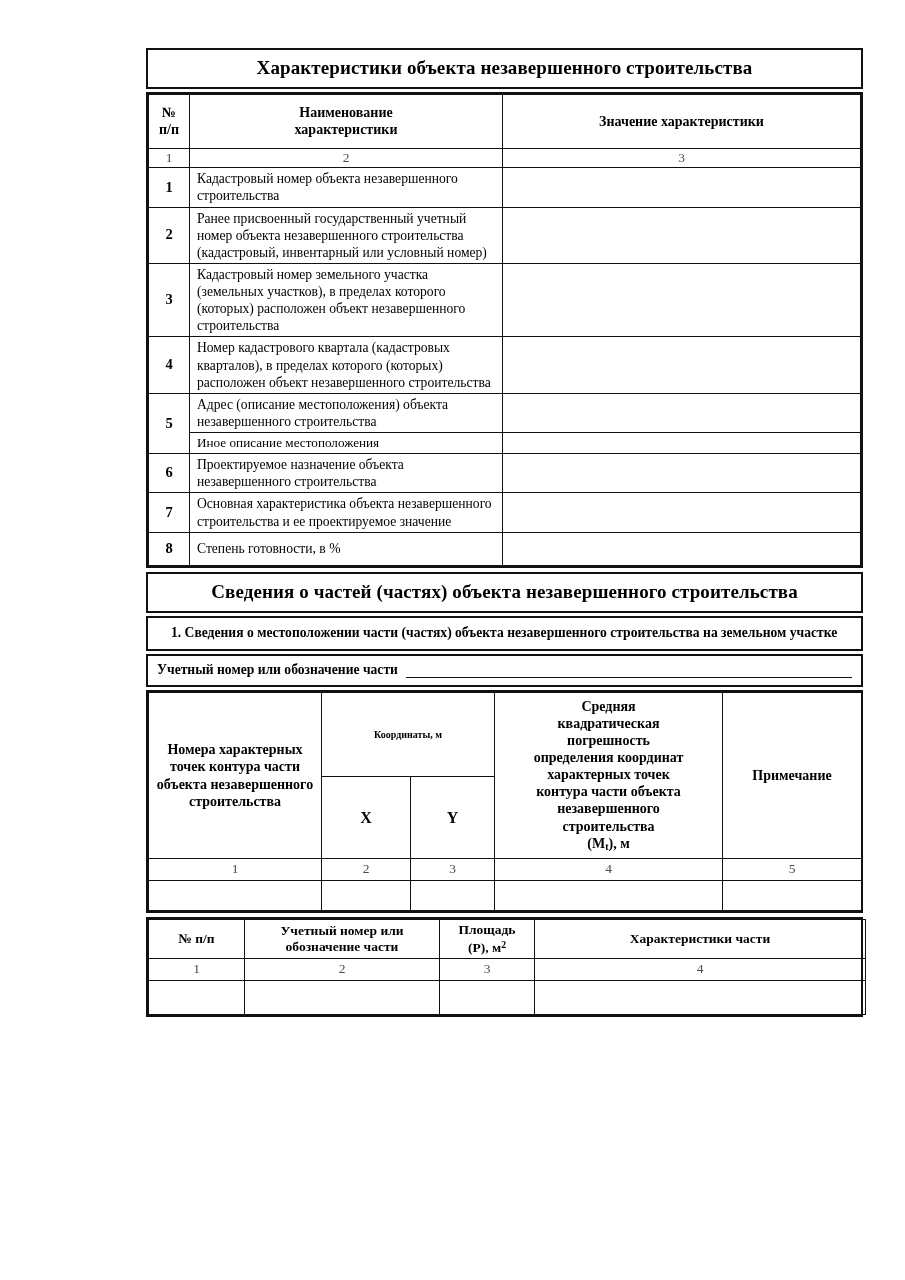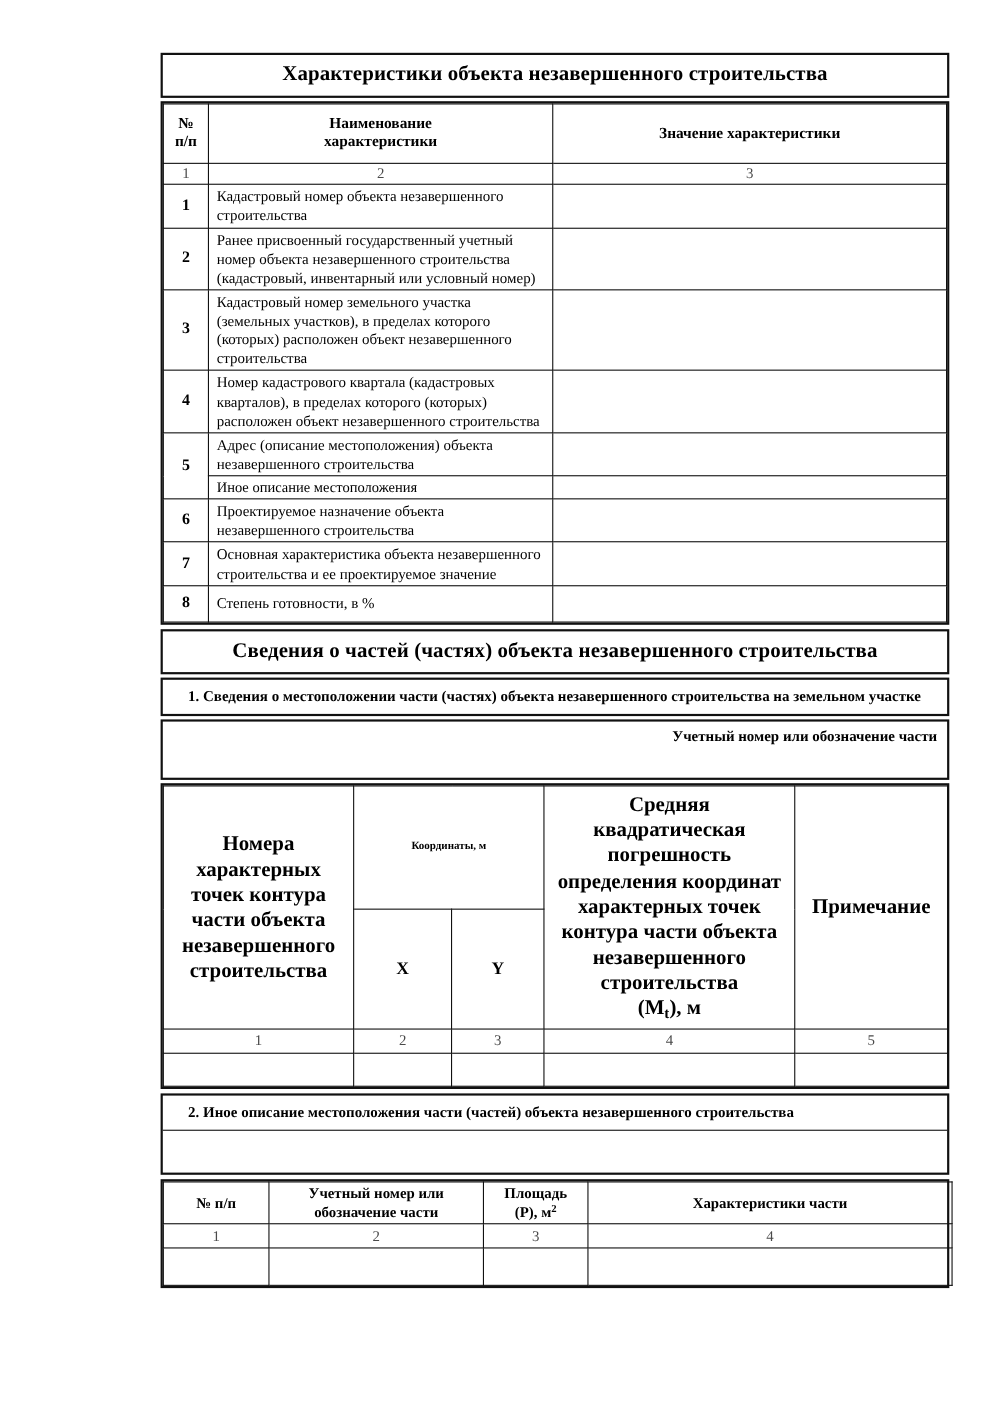--- a/index.html
+++ b/index.html
@@ -114,21 +114,20 @@
     text-align: justify;
     text-align-last: left;
   }
   .para.single { text-align: left; }
 
   .fillrow {
     display: flex;
     align-items: flex-end;
     padding: 6px 9px 7px;
     gap: 8px;
-    flex-direction: column;
   }
   .fillrow .fl-label {
     font-weight: bold;
     font-size: 13.6px;
     white-space: nowrap;
     line-height: 1.2;
   }
   .fillrow .fl-line {
     flex: 1 1 auto;
     border-bottom: 1.6px solid #111;
@@ -146,21 +145,21 @@
 
   .t2 td {
     text-align: center;
     font-weight: bold;
     font-size: 13.4px;
     line-height: 1.3;
     padding: 3px 4px;
   }
   .t2 .coordhdr { font-size: 10px; padding: 6px 4px; }
   .t2 .xy { font-size: 16px; }
-  .t2 .bigcell { font-size: 19px; padding: 5px 6px; }
+  .t2 .bigcell { font-size: 14px; padding: 5px 6px; }
   .t2 .numrow td {
     font-weight: normal;
     color: #4a4a4a;
     font-size: 13.5px;
     height: 22px;
     padding: 2px 4px;
   }
   .t2 .blankrow td { height: 30px; }
 
   
@@ -342,24 +341,20 @@
             <td></td>
             <td></td>
             <td></td>
             <td></td>
             <td></td>
           </tr>
         </tbody>
       </table>
     </div>
 
-    <div class="blk">
-      <div class="para single" style="border-bottom:1.2px solid #111;">2. Иное описание местоположения части (частей) объекта незавершенного строительства</div>
-      <div class="emptyband"></div>
-    </div>
 
 
     <div class="blk">
       <table class="grid t3">
         <colgroup>
             <col class="g1">
             <col class="g2">
             <col class="g3">
             <col class="g4">
           </colgroup>

